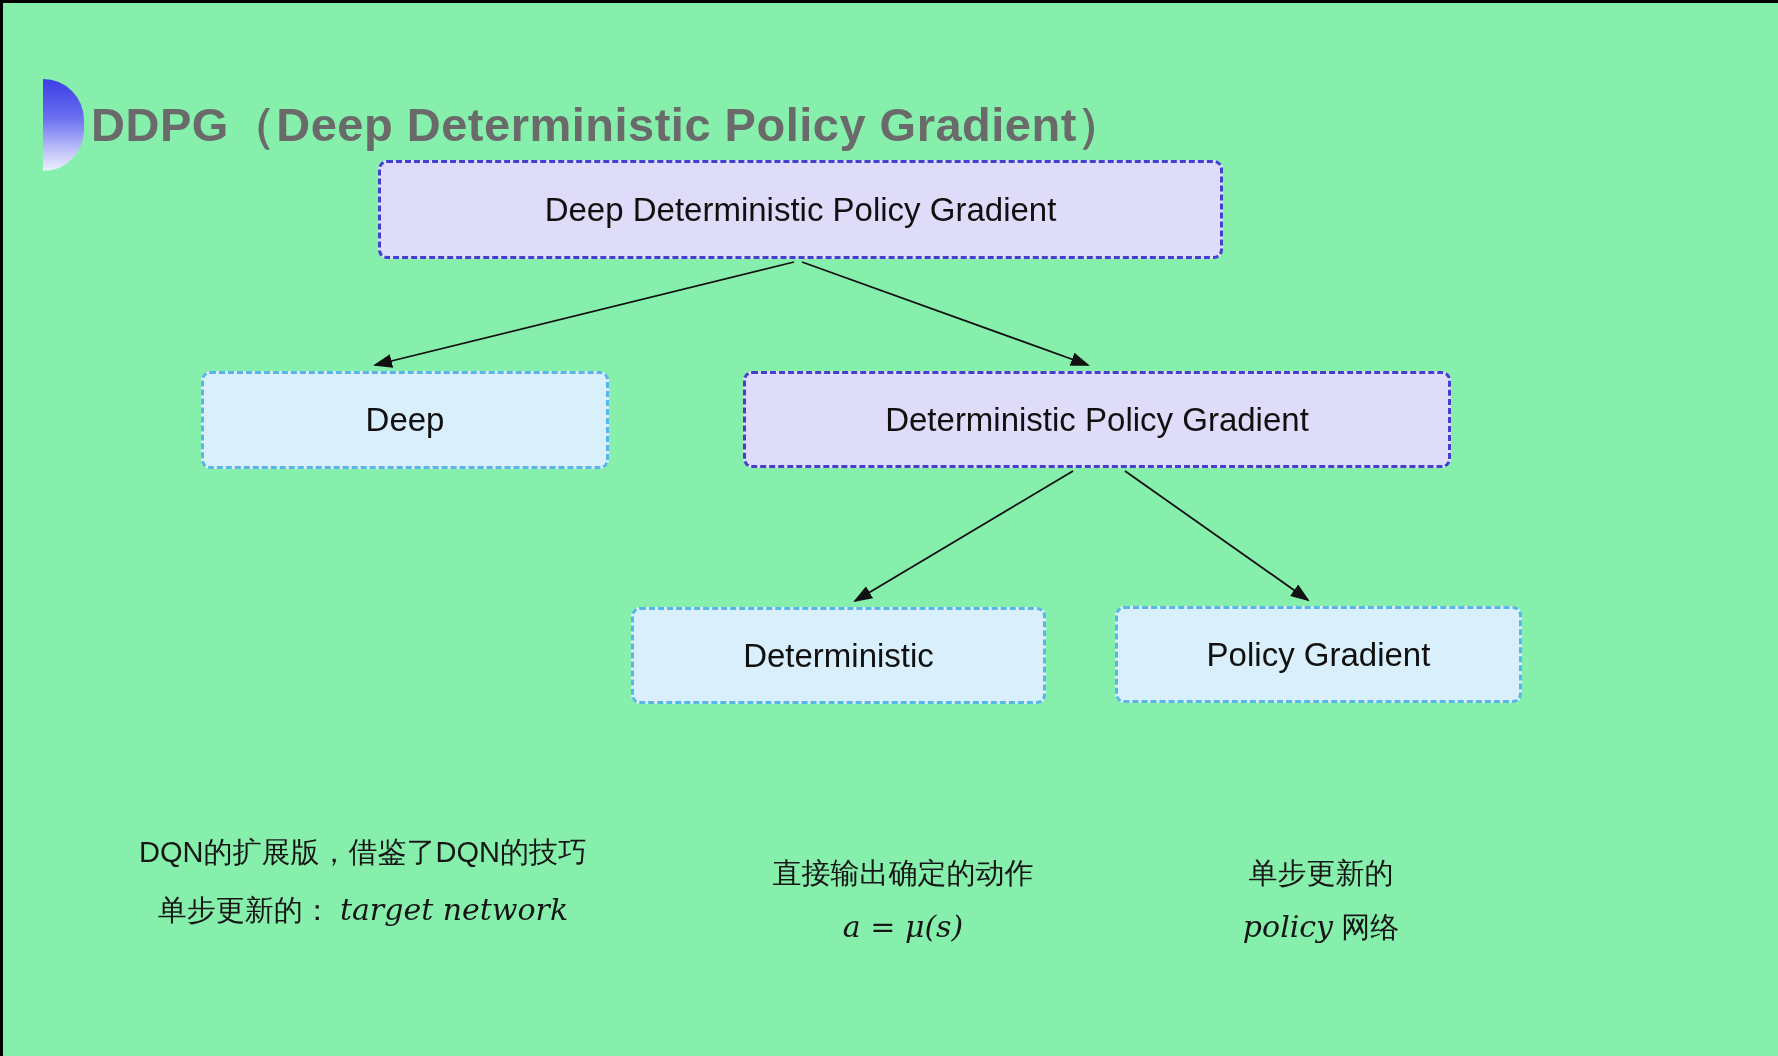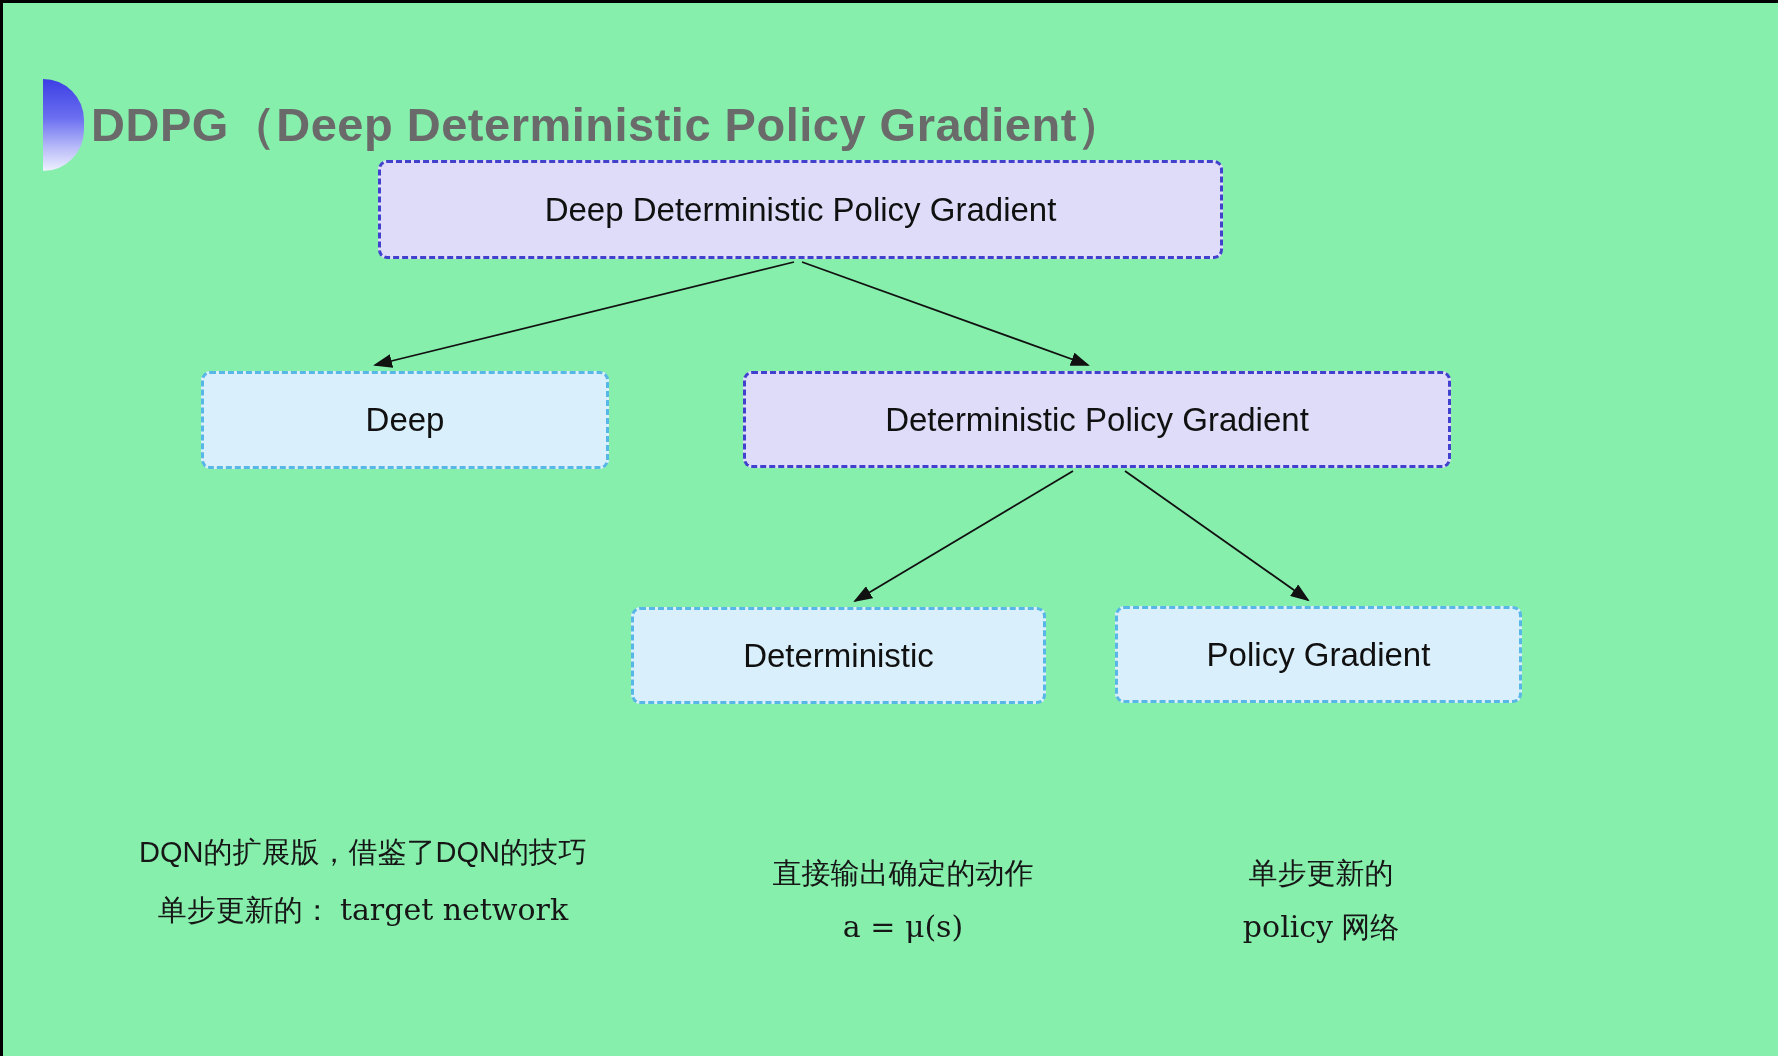--- a/index.html
+++ b/index.html
@@ -37,21 +37,21 @@
   .node-pg{ left:1112px; top:603px; width:407px; height:97px; }
   .arrows{ position:absolute; left:0; top:0; width:1778px; height:1056px; pointer-events:none; }
   .ann{
     position:absolute; text-align:center; color:var(--text-dark);
     font-size:29px; font-weight:500; line-height:58px; white-space:nowrap;
   }
   .ann-deep{ left:110px; top:820px; width:500px; }
   .ann-det{ left:690px; top:843px; width:420px; line-height:54px; }
   .ann-pg{ left:1118px; top:843px; width:400px; line-height:54px; }
   .serif-italic{
-    font-family:"DejaVu Serif", serif; font-weight:500; font-size:30px;
+    font-family:"DejaVu Serif", serif; font-style:italic; font-weight:500; font-size:30px;
   }
 </style>
 </head>
 <body>
 
 <div class="slide">
 
   <div class="title-icon"></div>
   <div class="page-title">DDPG（Deep Deterministic Policy Gradient）</div>
 

